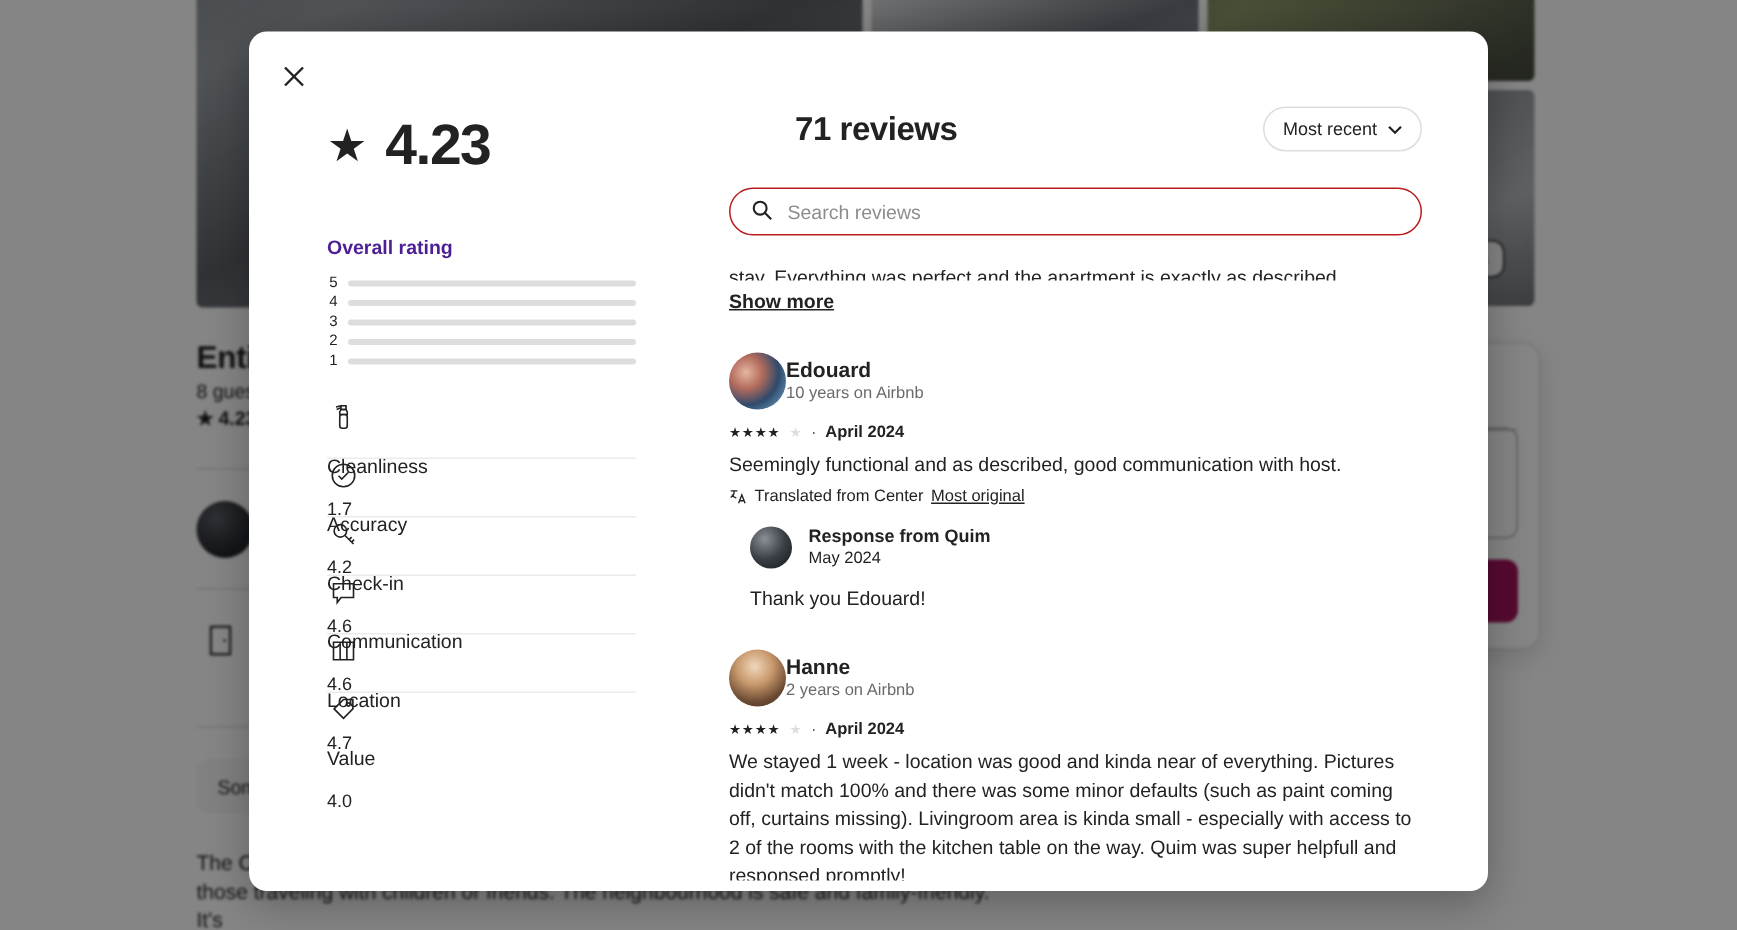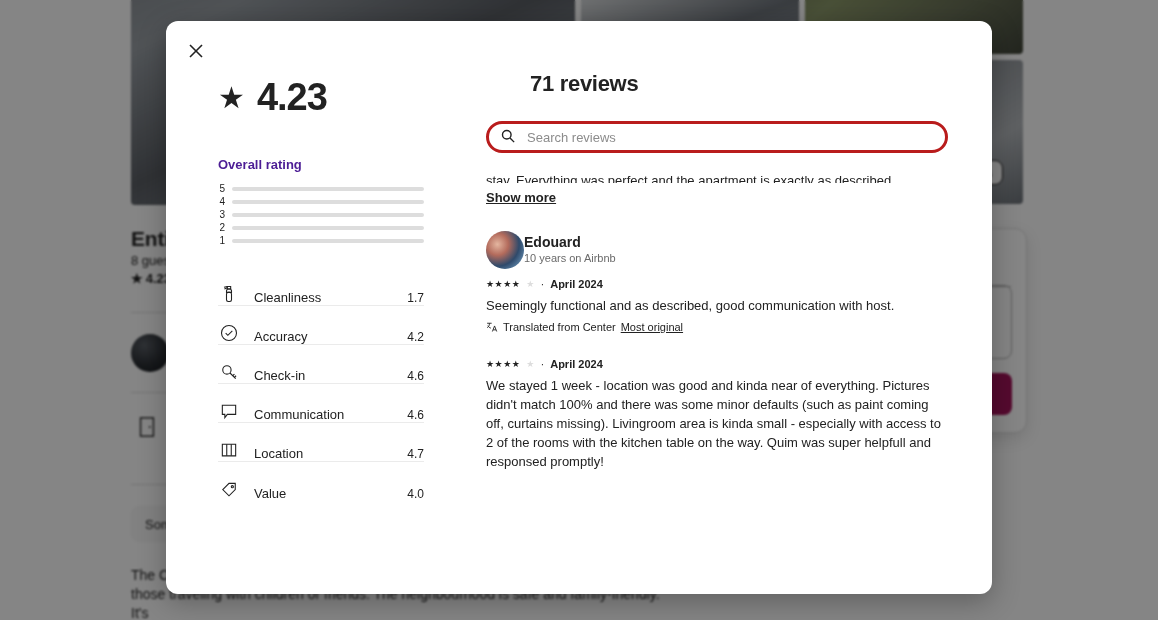--- a/index.html
+++ b/index.html
@@ -104,42 +104,42 @@
   .overall-label { margin-top: 38px; font-size: 13px; font-weight: 600; color: #4c1d95; }
 
   .hist { margin-top: 10px; }
   .hist-row { display: flex; align-items: center; gap: 7px; height: 13px; }
   .hist-num { font-size: 10px; color: #222; width: 7px; text-align: right; }
   .hist-track { flex: 1; height: 4px; background: #dddddd; border-radius: 2px; overflow: hidden; }
   .hist-fill { height: 100%; background: #222222; border-radius: 2px; }
 
   .cats { margin-top: 20px; }
   .cat-row {
-    display: flex; align-items: flex-end; height: 39px;
-    border-bottom: 1px solid #ebebeb; gap: 14px;
+    display: flex; align-items: flex-start; height: 39px;
+    border-bottom: 1px solid #ebebeb; gap: 14px; flex-direction: column;
   }
   .cat-row:last-child { border-bottom: none; }
   .cat-icon { width: 22px; height: 22px; flex: none; color: #222; display: flex; align-items: center; justify-content: center; }
   .cat-name { flex: 1; font-size: 13px; color: #222; }
   .cat-val { font-size: 12px; color: #222; }
 
   
   .right-col { flex: 1; padding: 0 44px 0 28px; position: relative; }
 
   .rc-head { display: flex; align-items: center; justify-content: space-between; margin-left: 44px; }
   .rc-title { font-size: 22px; font-weight: 600; color: #222; letter-spacing: -.3px; }
   .sort-pill {
     border: 1px solid #dddddd; border-radius: 20px; height: 30px;
     padding: 0 12px; display: flex; align-items: center; gap: 7px;
     font-size: 12px; color: #222; background: #fff; cursor: pointer;
   }
 
   .search-wrap { margin-top: 24px; position: relative; }
   .search-input {
-    width: 100%; height: 32px; border: 3px solid #b91c1c; border-radius: 20px;
+    width: 100%; height: 32px; border: 1px solid #b91c1c; border-radius: 20px;
     padding: 0 14px 0 38px; font-size: 13px; color: #a16207;
     font-family: "Liberation Sans", sans-serif; background: #fff; outline: none;
   }
   .search-input::placeholder { color: #8c8c8c; }
   .search-ico { position: absolute; left: 15px; top: 8px; color: #222; }
 
   .reviews-scroll {
     margin-top: 18px; height: 412px; overflow: hidden; position: relative;
   }
   .clipped-top {
@@ -357,20 +357,26 @@
             <span class="cat-val">4.0</span>
           </div>
 
         </div>
       </div>
 
       <div class="right-col">
 
         <div class="rc-head">
           <div class="rc-title">71 reviews</div>
+          <div class="sort-pill">
+            <span>Most recent</span>
+            <svg width="10" height="7" viewBox="0 0 10 7" fill="none" stroke="#222" stroke-width="1.5">
+              <path d="M1 1.5 5 5.5 9 1.5"></path>
+            </svg>
+          </div>
         </div>
 
         <div class="search-wrap">
           <span class="search-ico">
             <svg width="14" height="14" viewBox="0 0 16 16" fill="none" stroke="#222" stroke-width="1.6">
               <circle cx="6.6" cy="6.6" r="4.9"></circle>
                 <path d="M10.3 10.3 15 15"></path>
             </svg>
           </span>
           <input class="search-input" type="text" placeholder="Search reviews" style="">
@@ -399,24 +405,41 @@
             </div>
             <div class="rev-text">Seemingly functional and as described, good communication with host.</div>
             <div class="translated">
               <svg width="12" height="12" viewBox="0 0 16 16" fill="none" stroke="#222" stroke-width="1.2">
                 <path d="M1.5 3h6M4.5 3v1.2c0 2-1 3.6-3 4.6M2.5 6.2c.9 1.8 2.4 2.8 4 3.3"></path>
                 <path d="M8.5 14 11.4 6.6 14.3 14M9.5 11.8h3.8"></path>
               </svg>
               <span>Translated from Center</span>
               <u>Most original</u>
             </div>
+            <div class="response">
+              <div class="resp-head">
+                <div class="resp-av av-host"></div>
+                <div>
+                  <div class="resp-name">Response from Quim</div>
+                  <div class="resp-date">May 2024</div>
+                </div>
+              </div>
+              <div class="resp-text">Thank you Edouard!</div>
+            </div>
           </div>
 
           
           <div class="review">
+            <div class="rev-head">
+              <div class="avatar av-hanne"></div>
+              <div>
+                <div class="rev-name">Hanne</div>
+                <div class="rev-tenure">2 years on Airbnb</div>
+              </div>
+            </div>
             <div class="rev-meta">
               <span class="stars">★★★★</span>
               <span class="stars" style="color:#dddddd">★</span>
               <span class="dot-sep">·</span>
               <span class="rev-date">April 2024</span>
             </div>
             <div class="rev-text">We stayed 1 week - location was good and kinda near of everything. Pictures didn't match 100% and there was some minor defaults (such as paint coming off, curtains missing). Livingroom area is kinda small - especially with access to 2 of the rooms with the kitchen table on the way. Quim was super helpfull and responsed promptly!</div>
 
           </div>
 

